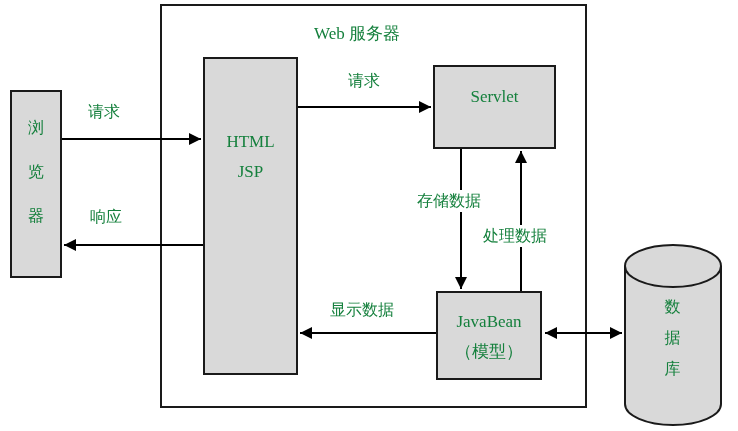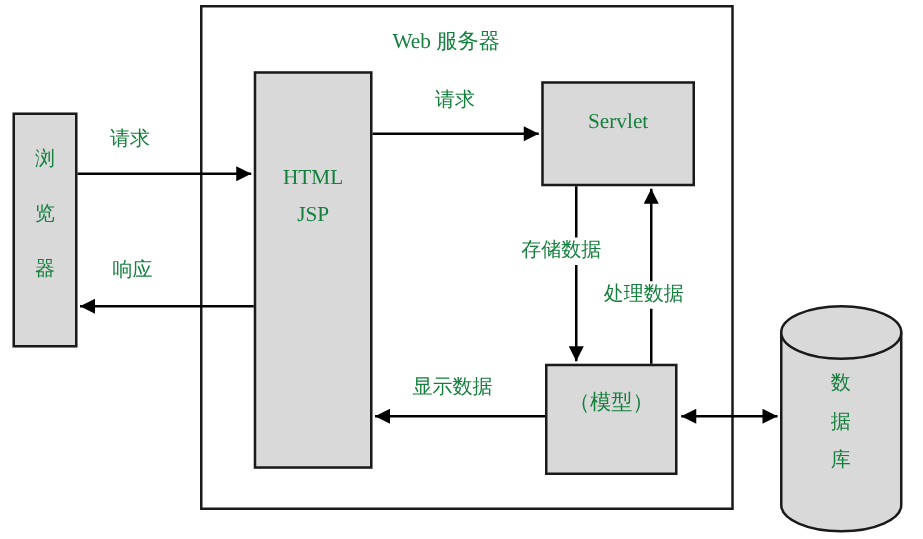--- a/index.html
+++ b/index.html
@@ -103,20 +103,21 @@
   <div class="abs node node-view">
     <span>HTML</span>
     <span>JSP</span>
   </div>
 
   <div class="abs node node-servlet">
     <span>Servlet</span>
   </div>
 
   <div class="abs node node-javabean">
+    <span>JavaBean</span>
     <span>（模型）</span>
   </div>
 
   <svg class="abs cylinder-svg" width="102" height="186">
     <path d="M3,23 L3,161 A48,21 0 0 0 99,161 L99,23" fill="#d9d9d9" stroke="#1a1a1a" stroke-width="2"></path>
     <ellipse cx="51" cy="23" rx="48" ry="21" fill="#d9d9d9" stroke="#1a1a1a" stroke-width="2"></ellipse>
   </svg>
   <div class="abs cylinder-text">
     <span>数</span>
     <span>据</span>

